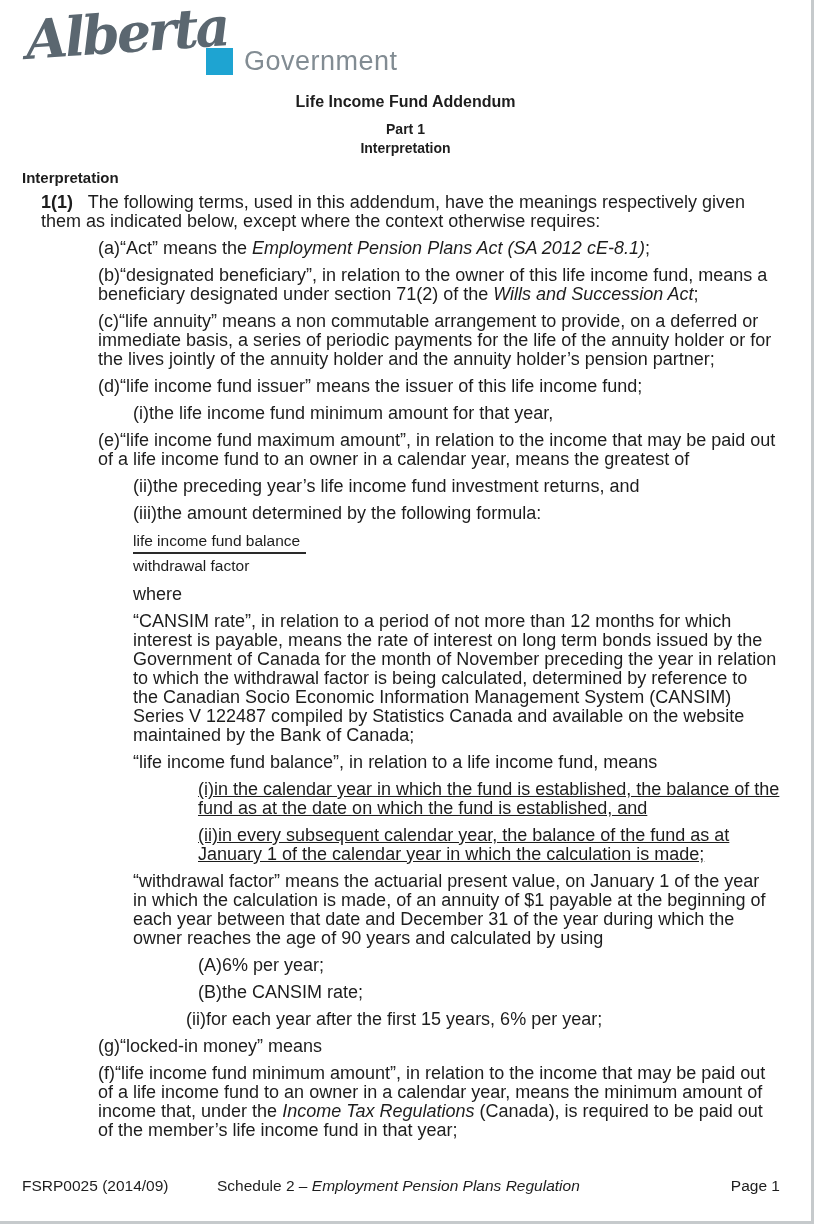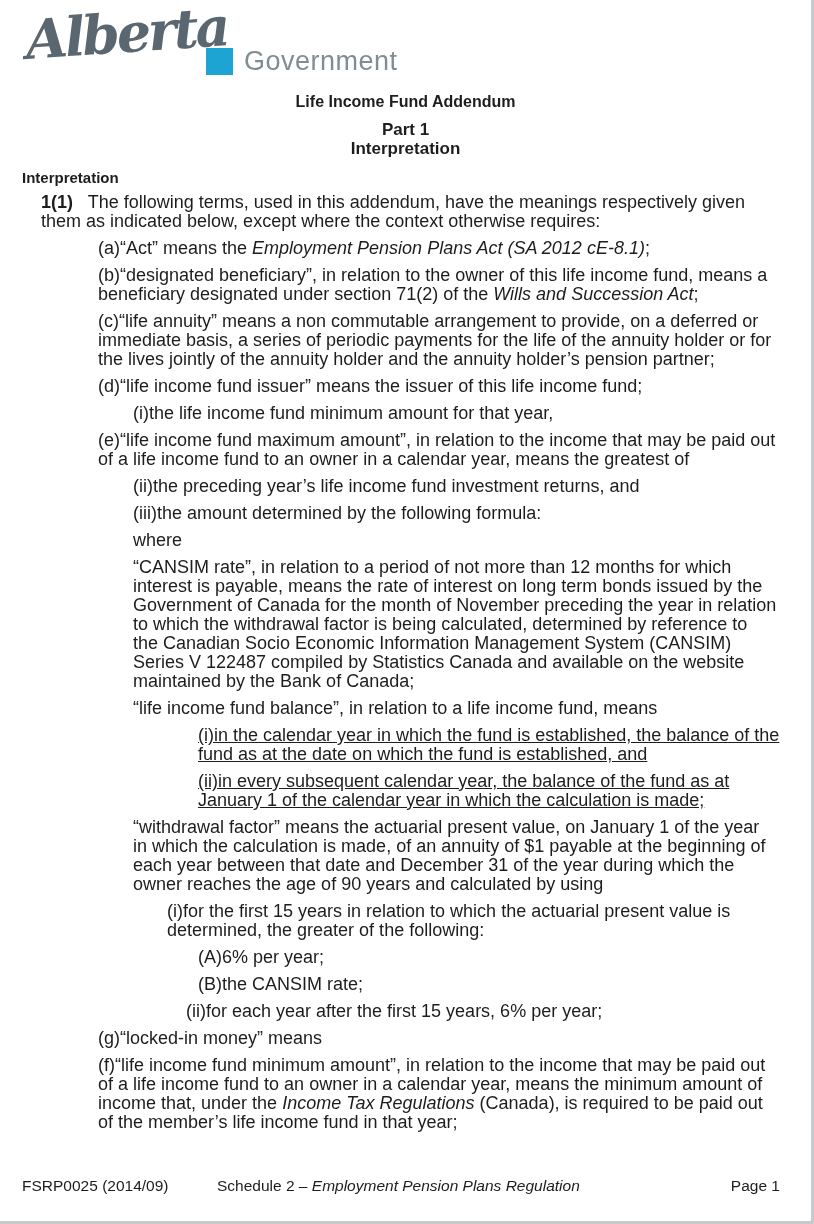--- a/index.html
+++ b/index.html
@@ -15,21 +15,21 @@
   .logo{position:absolute;top:12px;left:28px;width:420px;height:82px;}
   .wordmark{position:absolute;left:0;top:-4px;
     font-family:"DejaVu Serif",serif;font-style:italic;font-weight:bold;
     font-size:54px;letter-spacing:-3px;transform:rotate(-4deg);transform-origin:left bottom;}
   .logo-square{position:absolute;left:178px;top:36px;width:27px;height:27px;}
   .org{position:absolute;left:216px;top:34px;font-size:27px;letter-spacing:.5px;}
 
   
   .titles{position:absolute;top:92px;left:0;right:0;text-align:center;
     font-weight:bold;font-size:16px;line-height:19px;}
-  .titles .part-block{margin-top:9px;font-size:17px;}
+  .titles .part-block{margin-top:9px;font-size:14px;}
 
   
   .content{position:absolute;top:168px;left:0;right:0;}
   .sec-heading{margin:0 0 6px 22px;font-weight:bold;font-size:15px;line-height:19px;}
   .p{font-size:18px;line-height:19px;margin:0 34px 8px 0;}
   .it{font-style:italic;}
   .bd{font-weight:bold;}
   .ind-1{margin-left:41px;}
   .ind-2{margin-left:98px;}
   .ind-3{margin-left:133px;}
@@ -74,28 +74,31 @@
     <div class="p ind-1"><span class="bd">1(1)</span><span>&nbsp;&nbsp; The following terms, used in this addendum, have the meanings respectively given them as indicated below, except where the context otherwise requires:</span></div>
     <div class="p ind-2"><span>(a)“Act” means the </span><span class="it">Employment Pension Plans Act (SA 2012 cE-8.1)</span><span>;</span></div>
     <div class="p ind-2"><span>(b)“designated beneficiary”, in relation to the owner of this life income fund, means a beneficiary designated under section 71(2) of the </span><span class="it">Wills and Succession Act</span><span>;</span></div>
     <div class="p ind-2"><span>(c)“life annuity” means a non commutable arrangement to provide, on a deferred or immediate basis, a series of periodic payments for the life of the annuity holder or for the lives jointly of the annuity holder and the annuity holder’s pension partner;</span></div>
     <div class="p ind-2"><span>(d)“life income fund issuer” means the issuer of this life income fund;</span></div>
     <div class="p ind-3"><span>(i)the life income fund minimum amount for that year,</span></div>
     <div class="p ind-2"><span>(e)“life income fund maximum amount”, in relation to the income that may be paid out of a life income fund to an owner in a calendar year, means the greatest of</span></div>
     <div class="p ind-3"><span>(ii)the preceding year’s life income fund investment returns, and</span></div>
     <div class="p ind-3"><span>(iii)the amount determined by the following formula:</span></div>
 
+    <div class="formula">
+      <span class="num">life income fund balance</span>
+      <span class="den">withdrawal factor</span>
+    </div>
 
     <div class="p ind-3"><span>where</span></div>
     <div class="p ind-3"><span>“CANSIM rate”, in relation to a period of not more than 12 months for which interest is payable, means the rate of interest on long term bonds issued by the Government of Canada for the month of November preceding the year in relation to which the withdrawal factor is being calculated, determined by reference to the Canadian Socio Economic Information Management System (CANSIM) Series V 122487 compiled by Statistics Canada and available on the website maintained by the Bank of Canada;</span></div>
     <div class="p ind-3"><span>“life income fund balance”, in relation to a life income fund, means</span></div>
     <div class="p ind-4"><span>(i)in the calendar year in which the fund is established, the balance of the fund as at the date on which the fund is established, and</span></div>
     <div class="p ind-4"><span>(ii)in every subsequent calendar year, the balance of the fund as at January 1 of the calendar year in which the calculation is made;</span></div>
     <div class="p ind-3"><span>“withdrawal factor” means the actuarial present value, on January 1 of the year in which the calculation is made, of an annuity of $1 payable at the beginning of each year between that date and December 31 of the year during which the owner reaches the age of 90 years and calculated by using</span></div>
-    <div class="p ind-4a"><span>(i)for the first 15 years in relation to which the actuarial present value is determined, the greater of the following:</span></div>
     <div class="p ind-5"><span>(A)6% per year;</span></div>
     <div class="p ind-5"><span>(B)the CANSIM rate;</span></div>
     <div class="p ind-4b"><span>(ii)for each year after the first 15 years, 6% per year;</span></div>
     <div class="p ind-2"><span>(g)“locked-in money” means</span></div>
     <div class="p ind-2"><span>(f)“life income fund minimum amount”, in relation to the income that may be paid out of a life income fund to an owner in a calendar year, means the minimum amount of income that, under the </span><span class="it">Income Tax Regulations</span><span> (Canada), is required to be paid out of the member’s life income fund in that year;</span></div>
   </div>
 
   <div class="footer">
     <span class="f-left">FSRP0025 (2014/09)</span>
     <span class="f-center"><span>Schedule 2 – </span><span class="it">Employment Pension Plans Regulation</span></span>

